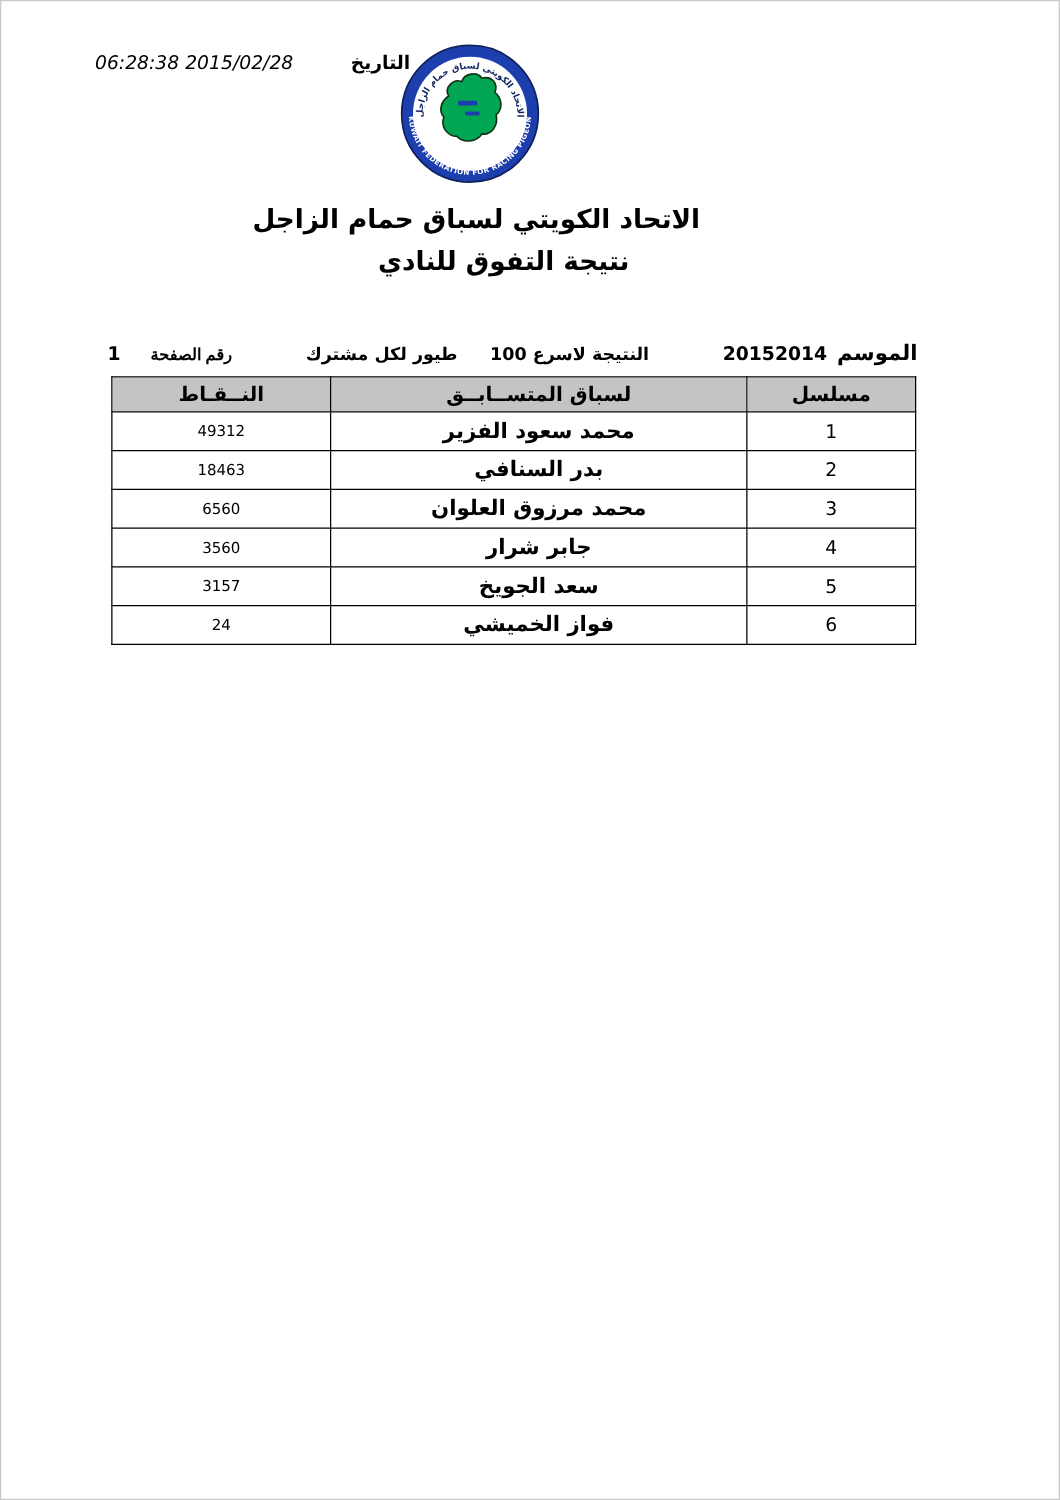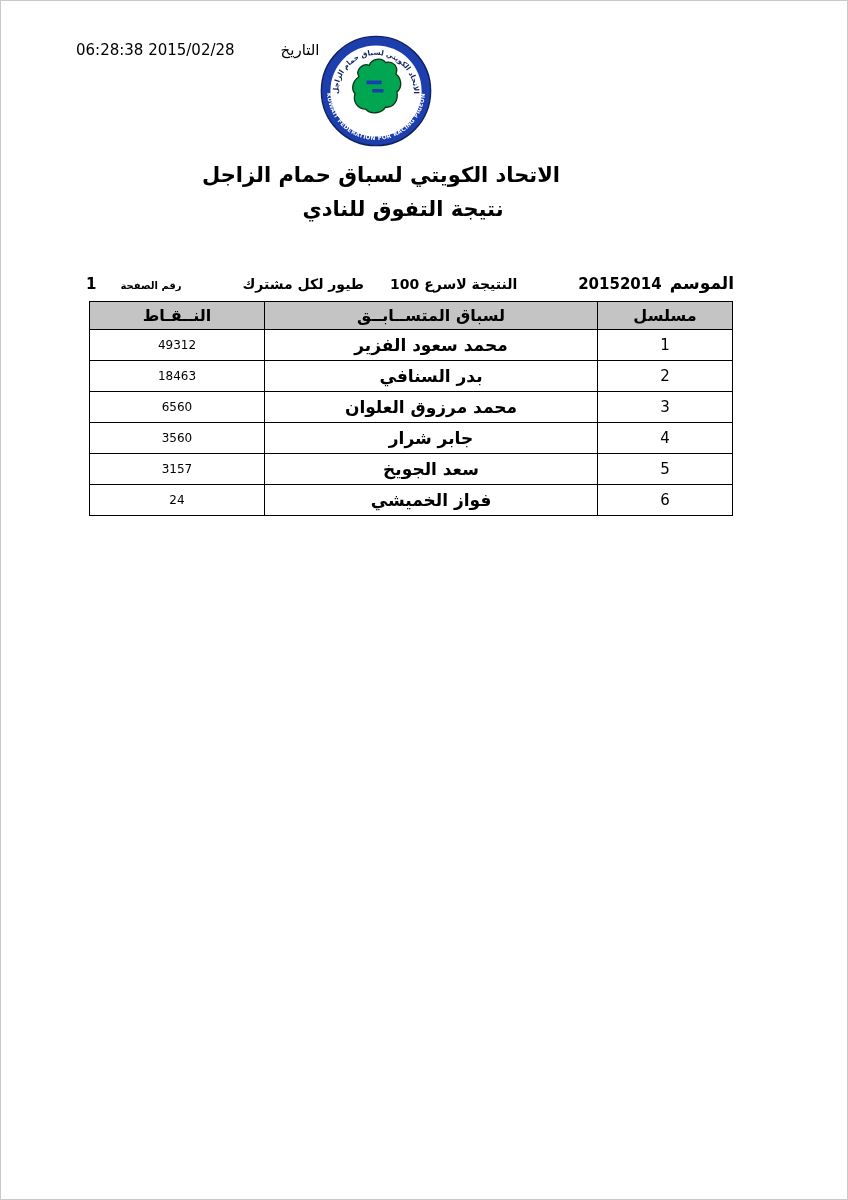--- a/index.html
+++ b/index.html
@@ -13,43 +13,43 @@
     color:#000;
     overflow:hidden;
   }
 
   
   .date-row{
     position:absolute;top:40px;left:75px;
     direction:rtl;display:flex;align-items:baseline;column-gap:46px;
     font-size:15px;
   }
-  .date-row .label{font-weight:normal;}
-  .date-row .value{direction:ltr;unicode-bidi:embed;}
+  .date-row .label{font-weight:bold;}
+  .date-row .value{direction:ltr;unicode-bidi:embed;font-style:italic;}
 
   
   .logo-wrap{position:absolute;top:33px;left:316px;width:118px;height:114px;}
 
   
   .titles{position:absolute;top:158px;left:0;width:760px;text-align:center;direction:rtl;}
   .title-main{font-size:21px;font-weight:bold;line-height:1.6;}
   .title-sub{font-size:21px;font-weight:bold;line-height:1.6;margin-left:44px;}
   .title-club{font-size:17px;font-weight:normal;margin-top:12px;}
 
   
   .meta-row{
     position:absolute;top:272px;left:85px;width:648px;
     direction:rtl;display:flex;justify-content:space-between;align-items:baseline;
   }
   .meta-season{display:flex;direction:rtl;column-gap:8px;align-items:baseline;}
   .meta-season .label{font-weight:bold;font-size:17px;}
   .meta-season .value{font-weight:bold;font-size:15px;direction:ltr;unicode-bidi:embed;text-align:center;}
   .meta-result{display:flex;direction:rtl;column-gap:26px;font-weight:bold;font-size:14px;}
   .meta-page{display:flex;direction:rtl;column-gap:24px;align-items:baseline;}
-  .meta-page .label{font-weight:bold;font-size:10px;}
+  .meta-page .label{font-weight:bold;font-size:13px;font-family:Liberation Serif, serif;}
   .meta-page .value{font-weight:bold;font-size:15px;}
 
   
   .results-table{
     position:absolute;top:300px;left:88px;
     width:643px;border-collapse:collapse;direction:rtl;
     table-layout:fixed;
   }
   .results-table th,.results-table td{
     border:1px solid #000;

